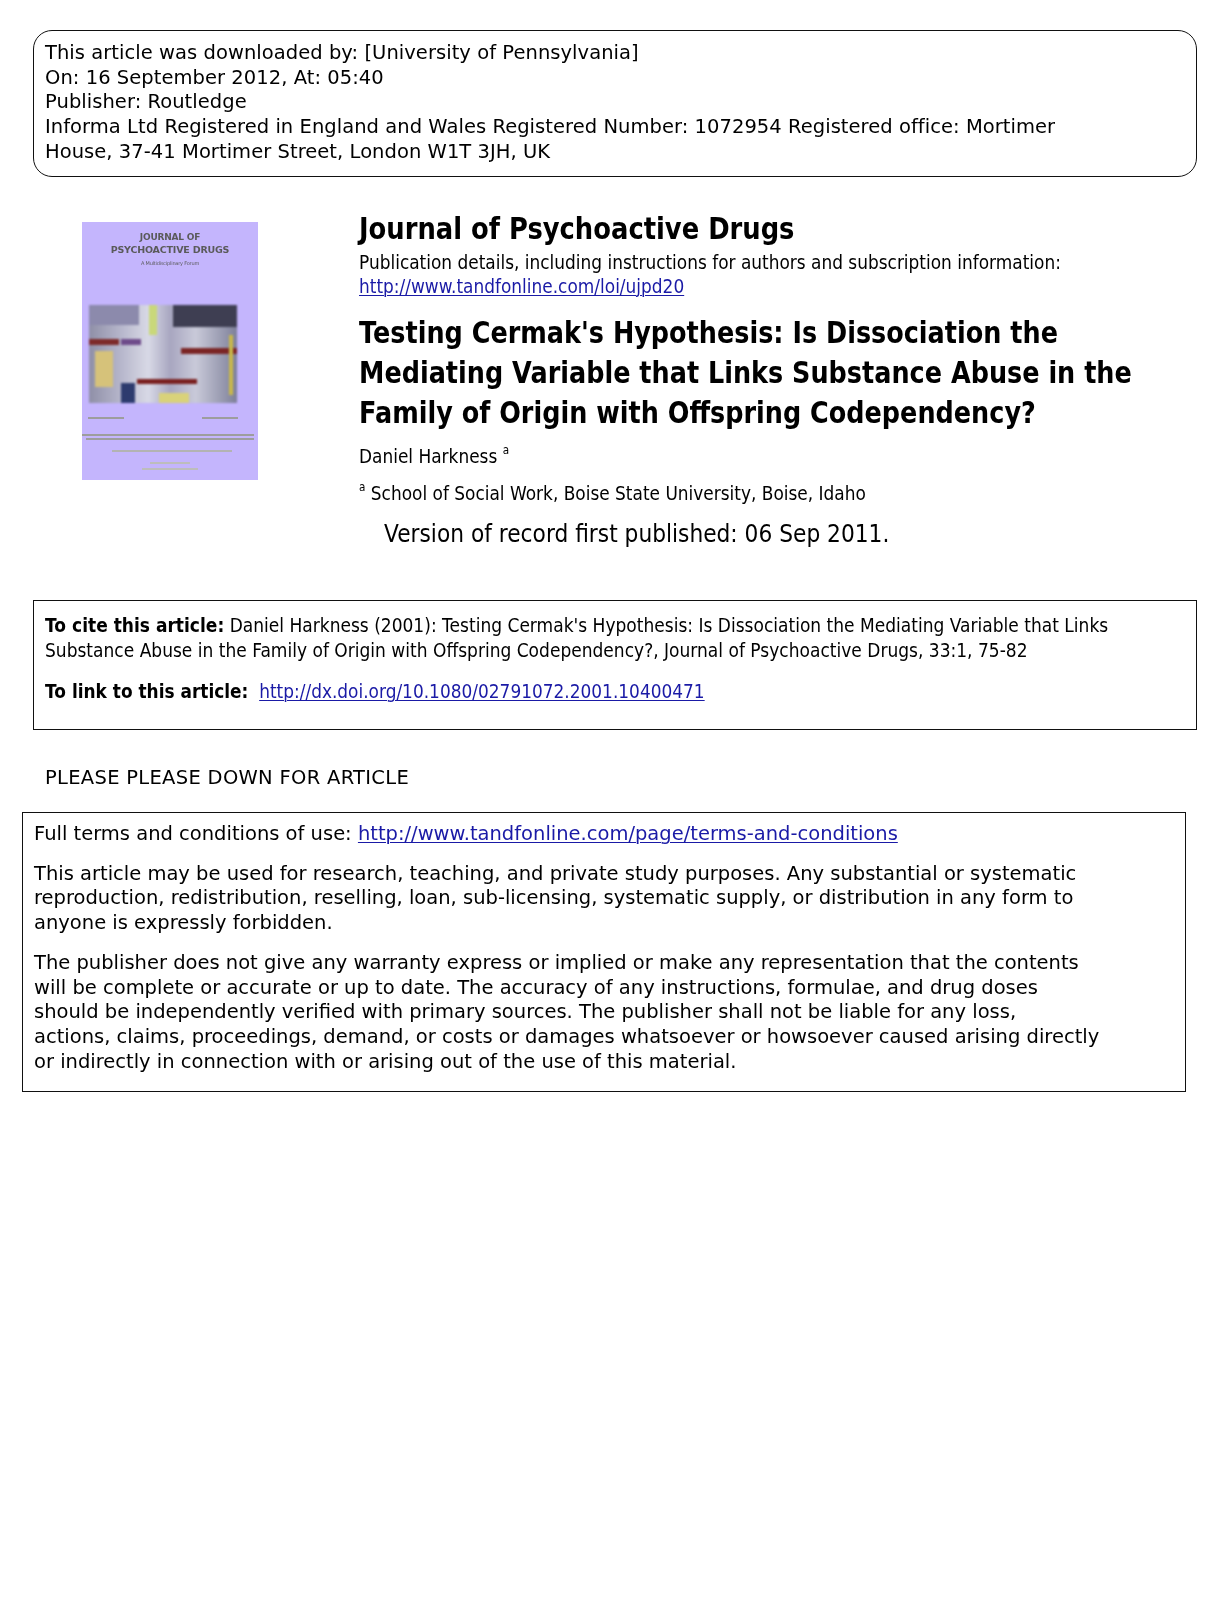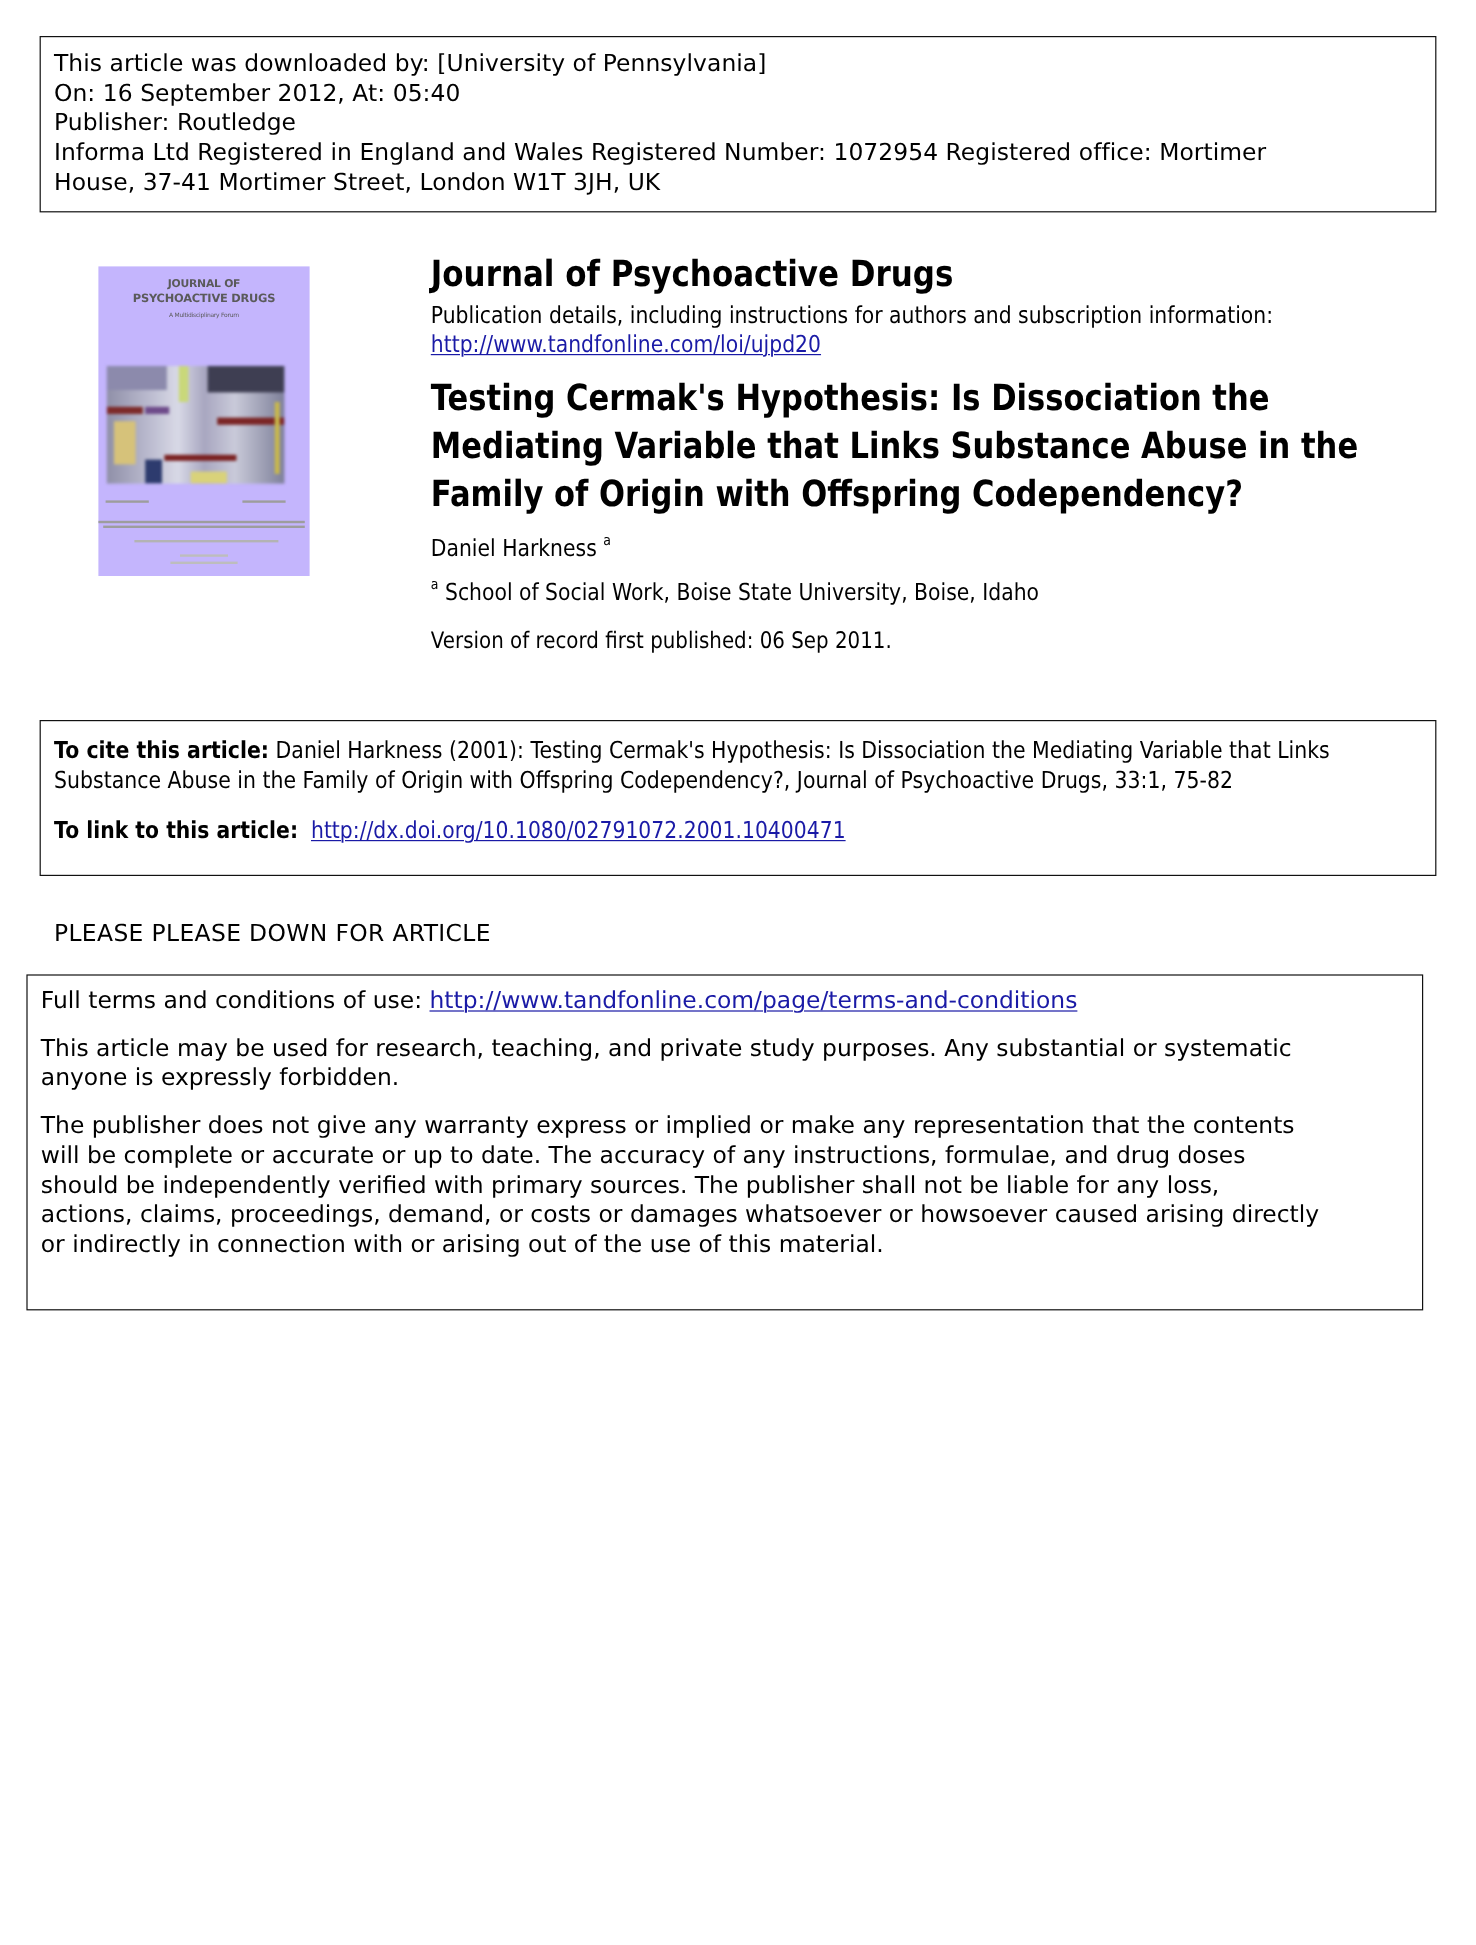--- a/index.html
+++ b/index.html
@@ -1,21 +1,21 @@
 <!DOCTYPE html>
 <html><head>
 <meta charset="utf-8">
 <style>
   html, body { margin: 0; padding: 0; background: #ffffff; }
   body { width: 1230px; height: 1621px; position: relative; overflow: hidden; color: #000; font-family: "DejaVu Sans", sans-serif; }
 
   .box { position: absolute; border: 1.5px solid #111; box-sizing: border-box; background: #fff; }
 
   
-  #download-box { left: 33px; top: 30px; width: 1164px; height: 147px; padding: 10px 26px 0 11px; }
+  #download-box { left: 33px; top: 30px; width: 1164px; height: 147px; padding: 10px 26px 0 11px; border-radius: 19px; }
   #download-box .line { font-size: 19.5px; line-height: 24.7px; white-space: nowrap; letter-spacing: 0.05px; }
 
   
   #cover { position: absolute; left: 82px; top: 222px; width: 176px; height: 258px; background: #c4b5fd; }
   .cover-title { position: absolute; left: 0; width: 176px; text-align: center; font-family: "DejaVu Sans", sans-serif; font-weight: bold; color: #5a5a5a; filter: blur(0.6px); letter-spacing: -0.2px; }
   .cover-art { position: absolute; left: 7px; top: 83px; width: 148px; height: 98px; overflow: hidden; filter: blur(1.2px);
     background: linear-gradient(90deg, #8f8fa7 0%, #b7b7cc 22%, #d8d9e6 40%, #a8a6c0 55%, #c9cad9 72%, #7d7f99 100%); }
   .art-block { position: absolute; }
   .cover-small { position: absolute; height: 2px; background: #9d9d9d; filter: blur(0.6px); }
 
@@ -23,21 +23,21 @@
   #journal-info { position: absolute; left: 359px; top: 210px; width: 830px; }
   .journal-name { font-family: "DejaVu Sans", sans-serif; font-weight: bold; font-size: 30px; line-height: 38px; transform: scaleX(0.86); transform-origin: left center; white-space: nowrap; }
   .condensed { transform: scaleX(0.87); transform-origin: left center; white-space: nowrap; display: block; }
   .pub-details { font-size: 19.5px; line-height: 24px; margin-top: 3px; }
   .link { color: #1a1aa6; text-decoration: underline; text-decoration-thickness: 1px; text-underline-offset: 2px; }
   .article-title { font-weight: bold; font-size: 30px; line-height: 40px; margin-top: 14px; }
   .article-title .condensed { transform: scaleX(0.85); }
   .author { font-size: 19.5px; line-height: 26px; margin-top: 4px; }
   .author sup, .affil sup { font-size: 12px; vertical-align: 9px; }
   .affil { font-size: 19.5px; line-height: 26px; margin-top: 4px; }
-  .version { font-size: 19px; line-height: 26px; margin-top: 14px; }
+  .version { font-size: 25px; line-height: 26px; margin-top: 14px; margin-left: 25px; }
 
   
   #cite-box { left: 33px; top: 600px; width: 1164px; height: 130px; padding: 12px 10px 0 11px; }
   .cite-text { font-size: 19.5px; line-height: 25px; }
   .cite-text .cline { display: block; white-space: nowrap; transform: scaleX(0.875); transform-origin: left center; }
   .bold-label { font-weight: bold; }
   .link-row { font-size: 19.5px; line-height: 25px; margin-top: 16px; white-space: nowrap; text-decoration: underline; }
   .link-row .condensed { display: inline-block; }
 
   
@@ -119,20 +119,21 @@
 </div>
 
 <div id="scroll-notice">PLEASE PLEASE DOWN FOR ARTICLE</div>
 
 <div id="terms-box" class="box">
   <div class="para">
     <span class="tl"><span>Full terms and conditions of use:</span> <a class="link" href="#">http://www.tandfonline.com/page/terms-and-conditions</a></span>
   </div>
   <div class="para p-gap">
     <span class="tl">This article may be used for research, teaching, and private study purposes. Any substantial or systematic</span>
+    <span class="tl">reproduction, redistribution, reselling, loan, sub-licensing, systematic supply, or distribution in any form to</span>
     <span class="tl">anyone is expressly forbidden.</span>
   </div>
   <div class="para p-gap">
     <span class="tl">The publisher does not give any warranty express or implied or make any representation that the contents</span>
     <span class="tl">will be complete or accurate or up to date. The accuracy of any instructions, formulae, and drug doses</span>
     <span class="tl">should be independently verified with primary sources. The publisher shall not be liable for any loss,</span>
     <span class="tl">actions, claims, proceedings, demand, or costs or damages whatsoever or howsoever caused arising directly</span>
     <span class="tl">or indirectly in connection with or arising out of the use of this material.</span>
   </div>
 </div>

